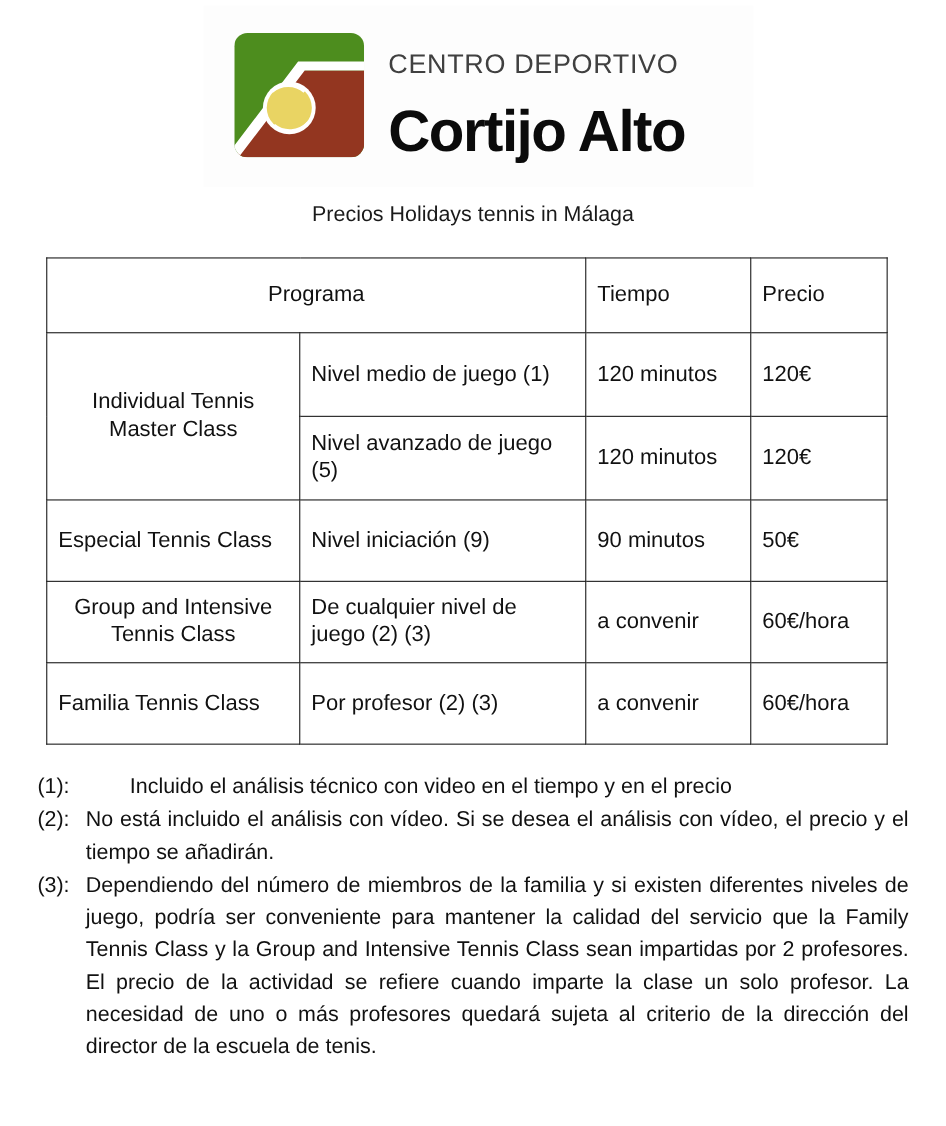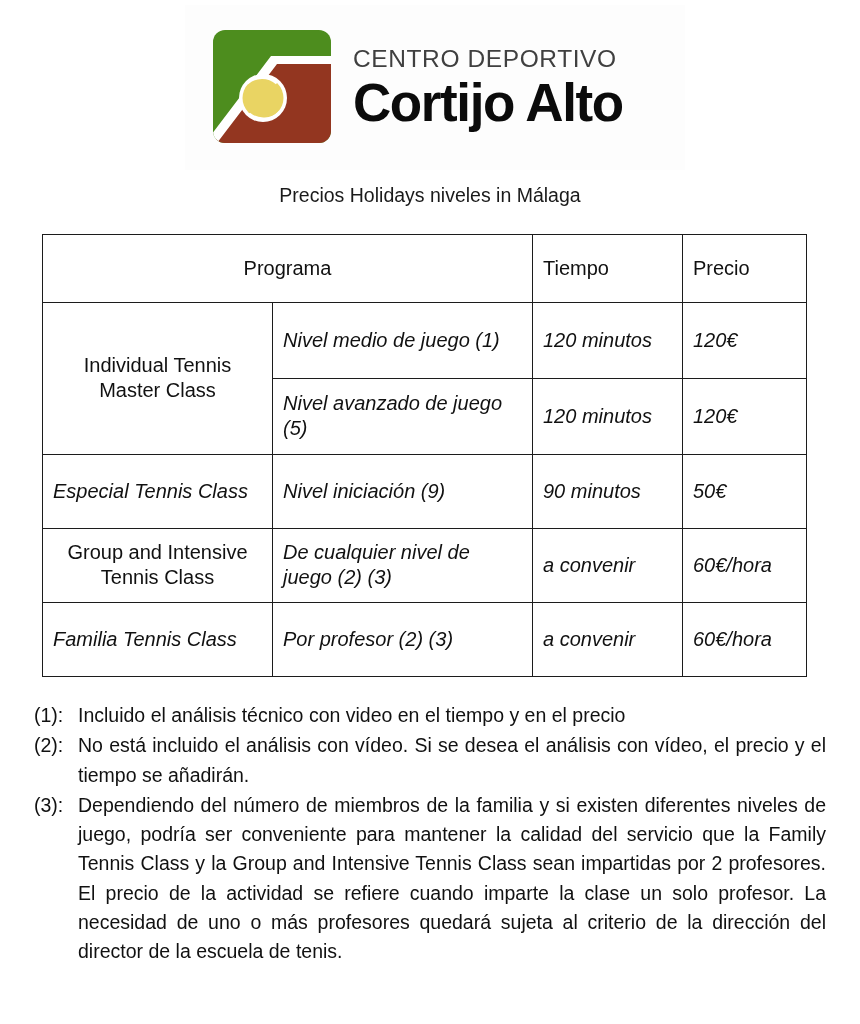--- a/index.html
+++ b/index.html
@@ -50,21 +50,21 @@
     line-height: 1;
     white-space: nowrap;
   }
   #brand-main {
     font-family: "Liberation Sans", sans-serif;
     font-size: 53px;
     font-weight: bold;
     letter-spacing: -1.4px;
     color: #0b0b0b;
     line-height: 1.05;
-    margin-top: 3px;
+    margin-top: 20px;
     white-space: nowrap;
   }
 
   
   #doc-subtitle {
     position: absolute;
     left: 0;
     top: 184px;
     width: 860px;
     text-align: center;
@@ -103,21 +103,20 @@
   #price-table th.hdr-plain {
     text-align: left;
     height: 52px;
   }
   td.prog-cell {
     text-align: center;
     margin-left: 20px;
   }
   td.left-cell {
     text-align: left;
-    font-style: italic;
   }
   .row-tall td { height: 60px; }
   .row-mid  td { height: 58px; }
 
   
   #footnotes {
     position: absolute;
     left: 34px;
     top: 701px;
     width: 792px;
@@ -138,20 +137,21 @@
   .fn-body {
     flex: 1 1 auto;
     line-height: 1.5;
   }
   .fn-justify .fn-body {
     text-align: justify;
     text-align-last: left;
   }
   .fn-plain .fn-body {
     text-align: left;
+    margin-left: 40px;
   }
 </style>
 </head>
 <body>
 
 <div id="logo-block">
 
   <div id="logo-mark">
     <svg width="118" height="113" viewBox="0 0 118 113" xmlns="http://www.w3.org/2000/svg">
       <defs>
@@ -177,21 +177,21 @@
     </svg>
   </div>
 
   <div id="logo-wordmark">
     <div id="brand-top">CENTRO DEPORTIVO</div>
     <div id="brand-main">Cortijo Alto</div>
   </div>
 
 </div>
 
-<div id="doc-subtitle">Precios Holidays niveles in Málaga</div>
+<div id="doc-subtitle">Precios Holidays tennis in Málaga</div>
 
 <table id="price-table">
   <colgroup>
     <col class="col-prog">
     <col class="col-level">
     <col class="col-time">
     <col class="col-price">
   </colgroup>
   <thead>
     <tr>

